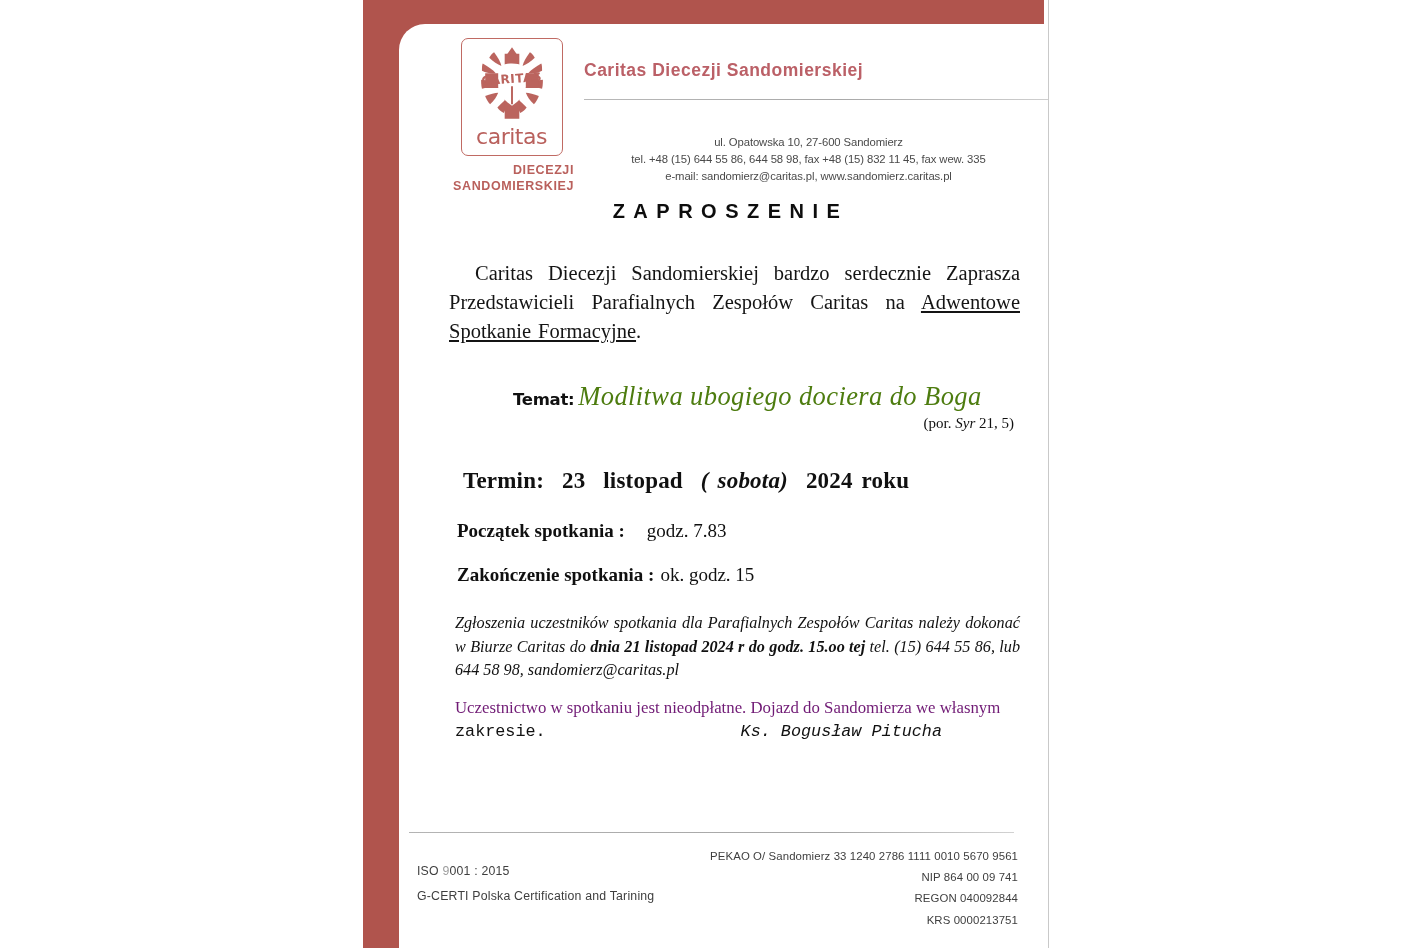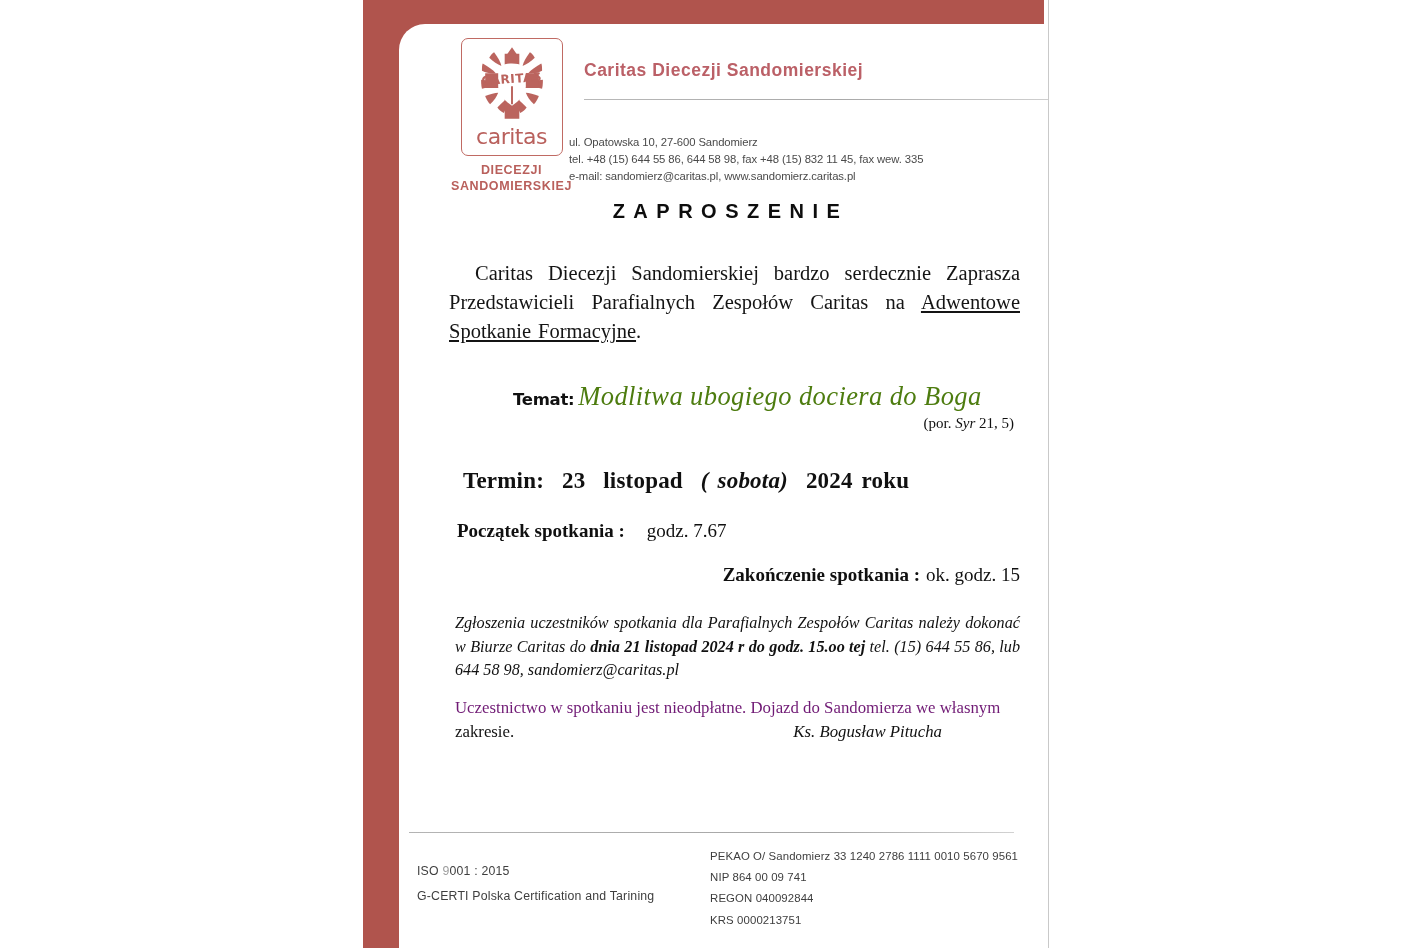--- a/index.html
+++ b/index.html
@@ -128,20 +128,21 @@
     line-height: 1;
   }
   .logo-caption {
     margin-top: 7px;
     font-family: "Liberation Sans", sans-serif;
     font-size: 12.5px;
     font-weight: 700;
     color: #b9605c;
     letter-spacing: 0.6px;
     line-height: 1.24;
+    text-align: right;
   }
 
   .org-name {
     position: absolute;
     left: 185px;
     top: 30px;
     width: 464px;
     font-family: "Liberation Sans", sans-serif;
     font-size: 17.5px;
     font-weight: 700;
@@ -155,21 +156,21 @@
     top: 69px;
     width: 464px;
     height: 1px;
     background: linear-gradient(to right, #b9b9b9, #a8a8a8 55%, #cfcfcf);
   }
   .address-block {
     position: absolute;
     left: 170px;
     top: 104px;
     width: 479px;
-    text-align: left;
+    text-align: center;
     font-family: "Liberation Sans", sans-serif;
     font-size: 11.3px;
     color: #4a4a4a;
     line-height: 1.52;
     letter-spacing: -0.1px;
   }
 
   
   .doc-body {
     position: absolute;
@@ -260,21 +261,21 @@
     text-decoration: underline;
   }
 
   .time-row {
     margin-top: 26px;
     padding-left: 8px;
     font-family: "Liberation Serif", serif;
     font-size: 19px;
     color: #101010;
   }
-  .time-row.second { margin-top: 22px; text-align: right; }
+  .time-row.second { margin-top: 22px; }
   .time-label { font-weight: 700; }
   .time-value { margin-left: 6px; }
   .time-row.first .time-value { margin-left: 22px; }
 
   .note-para {
     margin-top: 26px;
     padding-left: 6px;
     font-family: "Liberation Serif", serif;
     font-style: italic;
     font-size: 16.2px;
@@ -290,21 +291,21 @@
     font-family: Liberation Serif, serif;
     font-size: 16.8px;
     line-height: 1.46;
     text-align: justify;
     text-align-last: left;
     color: #701a75;
     margin-top: 13px;
   }
   .sign-line {
     padding-left: 6px;
-    font-family: Liberation Serif, serif;
+    font-family: Liberation Mono, monospace;
     font-size: 16.8px;
     line-height: 1.46;
     color: #111111;
     display: flex;
     justify-content: space-between;
     align-items: flex-end;
   }
   .signature {
     font-style: italic;
     padding-right: 78px;
@@ -335,21 +336,21 @@
     font-size: 12.3px;
     color: #3e3e3e;
     line-height: 2.05;
     letter-spacing: 0.2px;
   }
   .iso-line .faded { color: #9d9d9d; }
   .footer-right {
     position: absolute;
     right: 30px;
     top: 0px;
-    text-align: left;
+    text-align: right;
     font-family: "Liberation Sans", sans-serif;
     font-size: 11.4px;
     color: #3e3e3e;
     line-height: 1.86;
     letter-spacing: 0.1px;
   }
 </style>
 </head>
 <body>
 
@@ -421,21 +422,21 @@
         </div>
 
         <div class="termin-row"><span>Termin:</span>&nbsp;
           <span>23</span>&nbsp;
           <span>listopad</span>&nbsp;
           <span class="sobota">( sobota)</span>&nbsp;
           <span>2024 roku</span>
         </div>
 
 
-        <div class="time-row first"><span class="time-label">Początek spotkania :</span><span class="time-value">godz. 7.67</span></div>
+        <div class="time-row first"><span class="time-label">Początek spotkania :</span><span class="time-value">godz. 7.83</span></div>
 
         <div class="time-row second"><span class="time-label">Zakończenie spotkania :</span><span class="time-value">ok. godz. 15</span></div>
 
         <div class="note-para"><span>Zgłoszenia uczestników spotkania dla   Parafialnych  Zespołów  Caritas  należy dokonać w Biurze Caritas do </span><span class="strong">dnia 21 listopad 2024 r do godz. 15.oo tej</span><span> tel. (15) 644 55 86, lub 644 58 98,  sandomierz@caritas.pl</span></div>
 
         <div class="note-plain">Uczestnictwo w spotkaniu jest nieodpłatne. Dojazd do Sandomierza we własnym</div>
 
         <div class="sign-line">
           <span>zakresie.</span>
           <span class="signature">Ks. Bogusław Pitucha</span>

